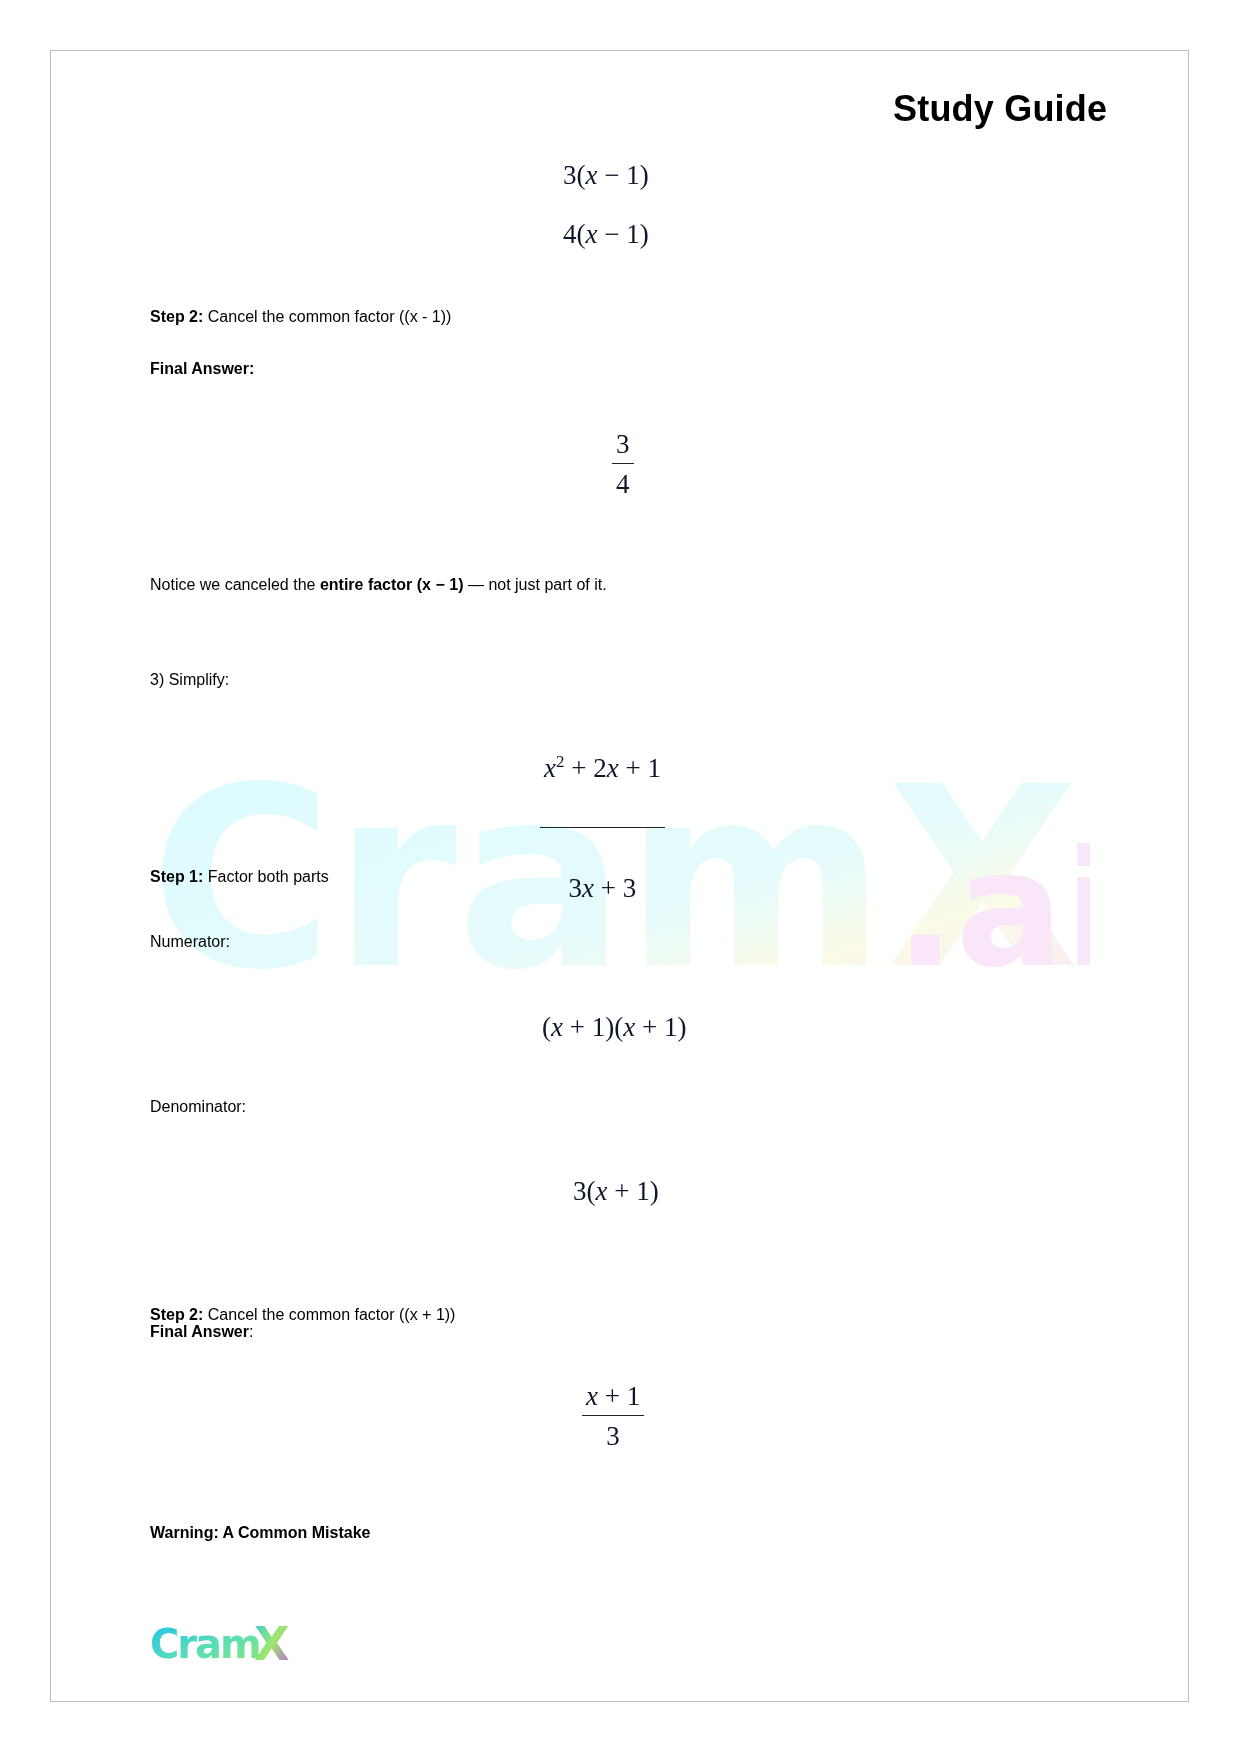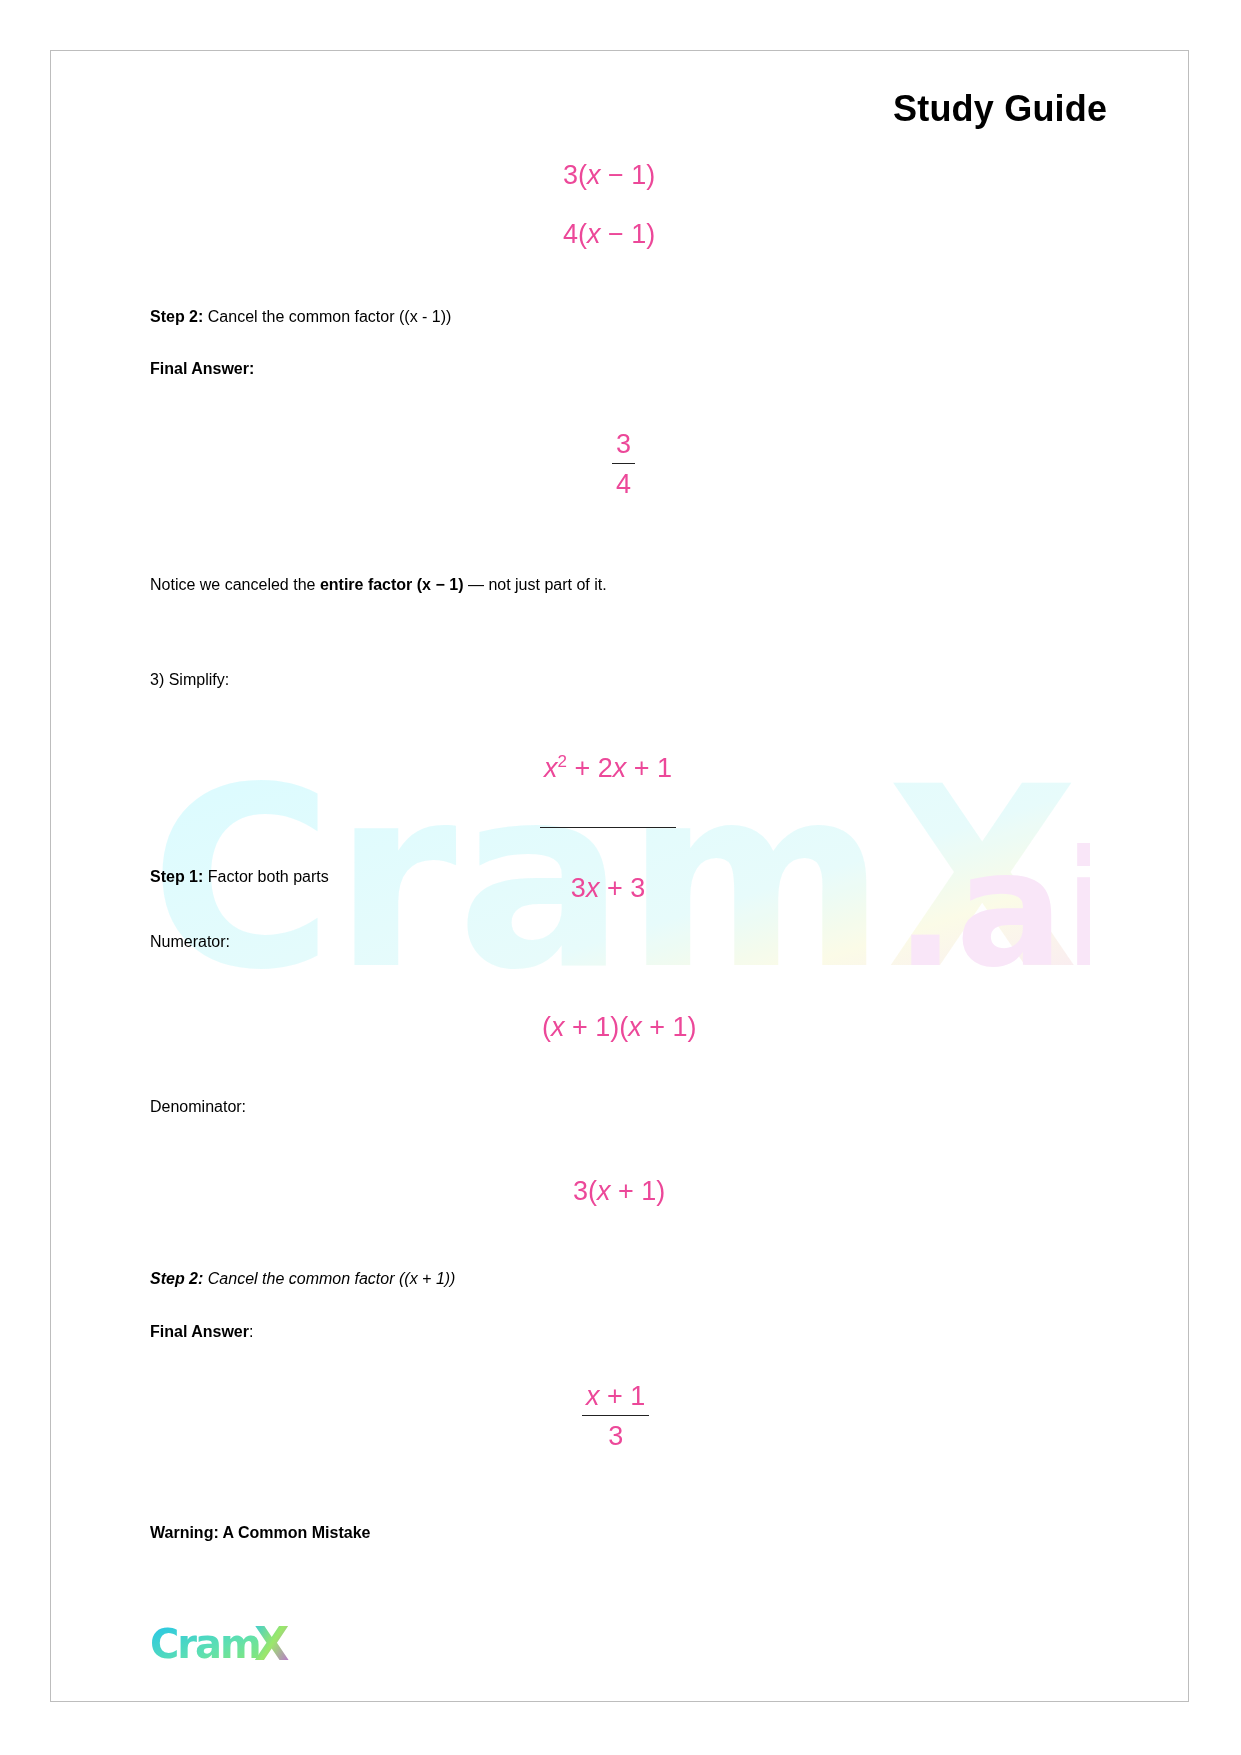--- a/index.html
+++ b/index.html
@@ -4,21 +4,21 @@
 <style>
   html, body { margin:0; padding:0; background:#ffffff; }
   body { width:1241px; height:1755px; position:relative; overflow:hidden;
          font-family:"Liberation Sans", sans-serif; color:#000; }
   .page-frame { position:absolute; left:50px; top:50px; width:1139px; height:1652px;
                 border:1.5px solid #bdbdbd; box-sizing:border-box; }
   .abs { position:absolute; white-space:nowrap; }
   .title { left:893px; top:88px; font-size:36px; font-weight:bold; letter-spacing:0.2px; }
   .text { font-size:16px; left:150px; }
   .text b { font-weight:bold; }
-  .math { font-family:Liberation Sans, sans-serif; font-size:27px; color:#ec4899; }
+  .math { font-family:Liberation Serif, serif; font-size:27px; color:#0f172a; }
   .math i { font-style:italic; }
   .frac { display:inline-flex; flex-direction:column; align-items:center; }
   .frac .num { padding:0 4px; line-height:32px; }
   .frac .bar { align-self:stretch; border-top:1.6px solid #222; margin:3px 0 4px; }
   .frac .den { line-height:32px; }
   .watermark { position:absolute; left:150px; top:760px; width:940px; height:232px;
                pointer-events:none; z-index:0; }
   .content { position:relative; z-index:1; }
   .logo { position:absolute; left:150px; top:1622px; width:148px; height:42px; }
 </style>
@@ -81,21 +81,21 @@
   <div class="abs math" style="left:542px; top:1012px;">
     (<i>x</i> + 1)(<i>x</i> + 1)
   </div>
 
   <div class="abs text" style="top:1098px;">Denominator:</div>
 
   <div class="abs math" style="left:573px; top:1176px;">
     3(<i>x</i> + 1)
   </div>
 
-  <div class="abs text" style="top:1270px;font-style:italic;">
+  <div class="abs text" style="top:1306px;">
     <b>Step 2:</b><span> Cancel the common factor ((x + 1))</span>
   </div>
   <div class="abs text" style="top:1323px;">
     <b>Final Answer</b><span>:</span>
   </div>
 
   <div class="abs math frac" style="left:582px; top:1380px;">
     <span class="num"><i>x</i> + 1</span>
     <span class="bar"></span>
     <span class="den">3</span>

